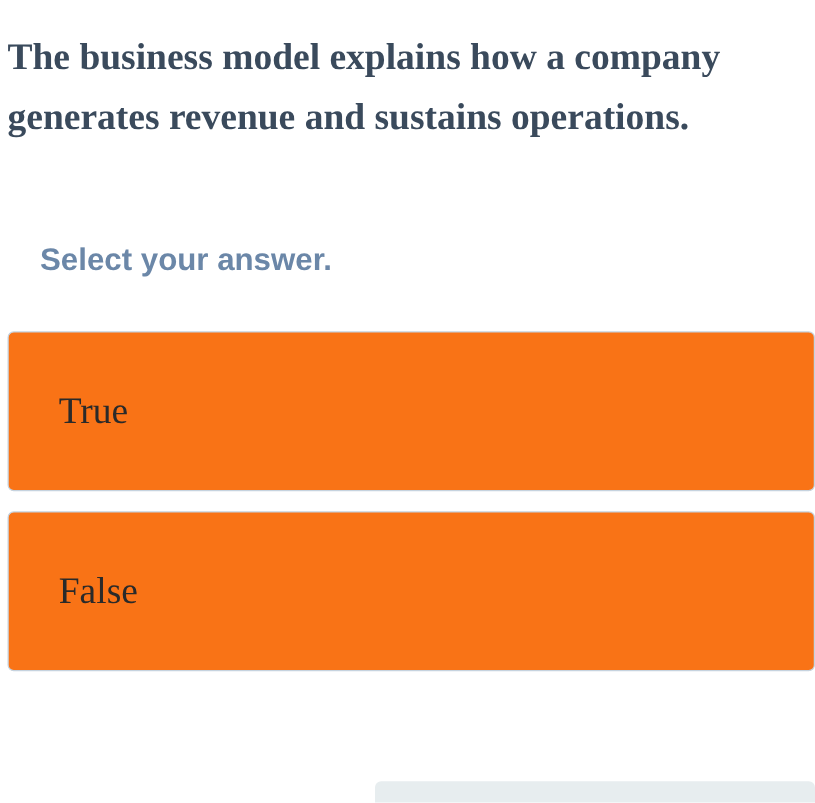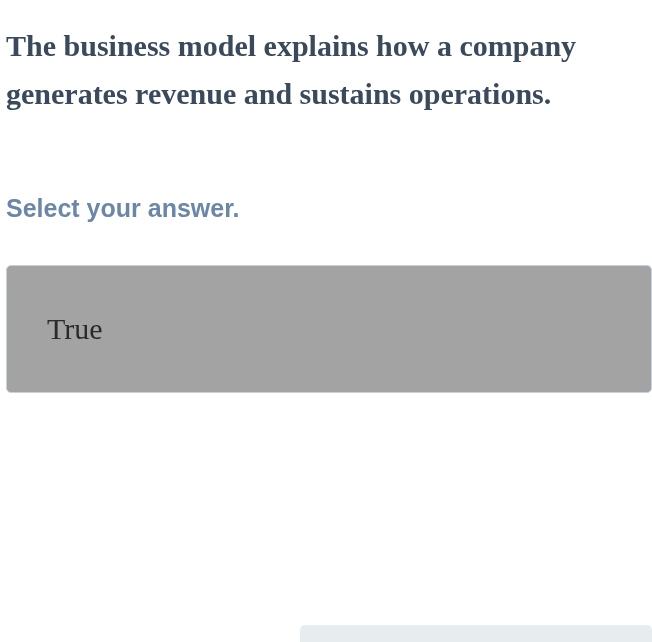--- a/index.html
+++ b/index.html
@@ -20,27 +20,28 @@
       color: #3a4a5c;
       padding: 22px 6px 0 6px;
       font-weight: 700;
     }
     .instruction {
       font-family: 'Segoe UI', Arial, sans-serif;
       font-size: 25px;
       font-weight: 700;
       color: #6b87a8;
       padding: 76px 6px 0 6px;
+      margin-left: 26px;
     }
     .options {
       margin-top: 42px;
       padding-left: 6px;
     }
     .option {
-      background: #a3a3a3;
+      background: #f97316;
       border: 1px solid #c6d3df;
       border-radius: 5px;
       padding: 46px 40px;
       margin-bottom: 16px;
       cursor: pointer;
       width: 100%;
     }
     .option-label {
       font-size: 30px;
       color: #2a2a2a;
@@ -61,15 +62,18 @@
 <body>
 
 <div class="question-text">The business model explains how a company generates revenue and sustains operations.</div>
 
 <div class="instruction">Select your answer.</div>
 
 <div class="options">
   <div class="option">
     <span class="option-label">True</span>
   </div>
+  <div class="option">
+    <span class="option-label">False</span>
+  </div>
 </div>
 
 <div class="bottom-panel"></div>
 
 </body></html>

